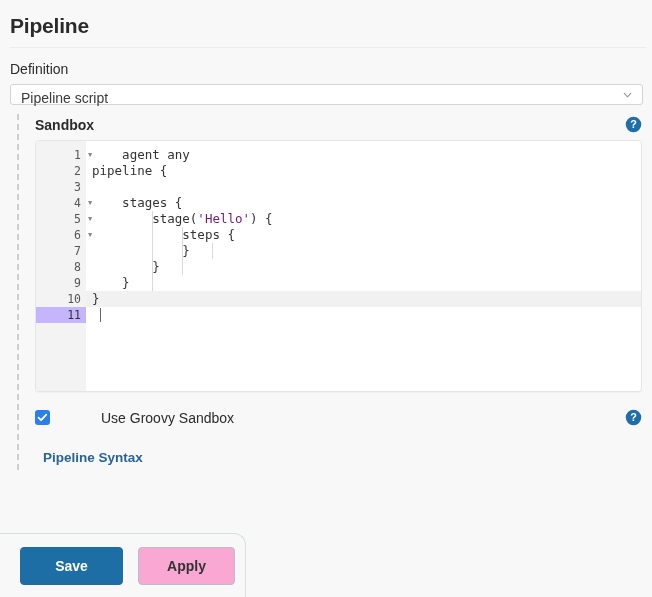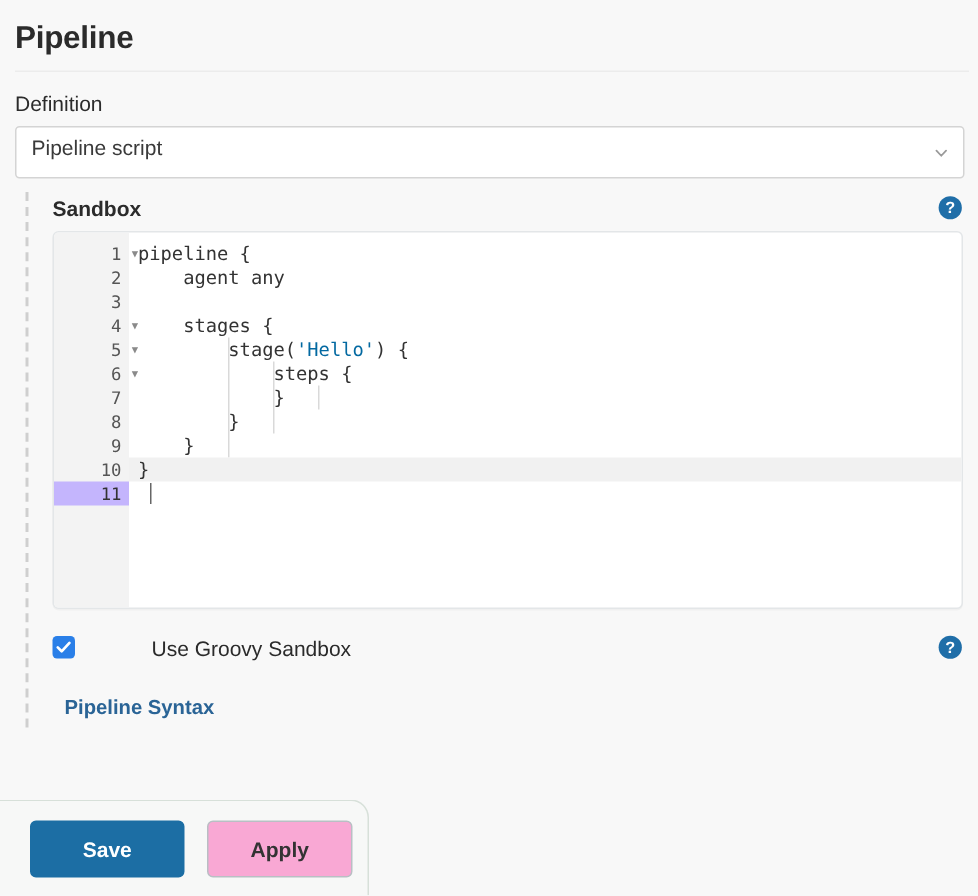--- a/index.html
+++ b/index.html
@@ -32,21 +32,21 @@
 
   
   .definition-label {
     font-size: 14px;
     color: #2b2b2b;
     padding: 13px 0 7px 10px;
   }
   .select-wrap {
     position: relative;
     margin: 0 9px 0 10px;
-    height: 35px;
+    height: 21px;
     background: #ffffff;
     border: 1px solid #d4d4d4;
     border-radius: 3px;
     box-sizing: border-box;
   }
   .select-value {
     font-size: 14px;
     color: #3a3a3a;
     line-height: 27px;
     padding-left: 10px;
@@ -140,21 +140,21 @@
   .cline {
     height: 16px;
     line-height: 16px;
     font-size: 12.5px;
     color: #333;
     white-space: pre;
     padding-left: 6px;
     position: relative;
   }
   .cline.active { background: #f1f1f1; }
-  .str { color: #0369a1; }
+  .str { color: #701a75; }
   .guides {
     position: absolute;
     left: 0; top: 0; right: 0; bottom: 0;
     pointer-events: none;
   }
   .guide {
     position: absolute;
     width: 1px;
     background: #d9d9d9;
   }
@@ -278,22 +278,22 @@
         <div class="gline">10</div>
         <div class="gline active">11</div>
       </div>
     <div class="code-pane" id="codepane">
       <div class="guides" id="guides">
           <div class="guide" style="left: 66.16px; top: 70px; height: 80px;"></div>
           <div class="guide" style="left: 96.24px; top: 86px; height: 48px;"></div>
           <div class="guide" style="left: 126.32px; top: 102px; height: 16px;"></div>
           <div class="caret" style="left: 13.52px; top: 167px;"></div>
         </div>
-    <div class="cline">pipeline {</div>
-        <div class="cline">    agent any</div>
+    <div class="cline">    agent any</div>
+        <div class="cline">pipeline {</div>
         <div class="cline">&nbsp;</div>
         <div class="cline">    stages {</div>
         <div class="cline">        stage(<span class="str">'Hello'</span>) {</div>
         <div class="cline">            steps {</div>
         <div class="cline">            }</div>
         <div class="cline">        }</div>
         <div class="cline">    }</div>
         <div class="cline active">}</div>
       </div>
   </div>

